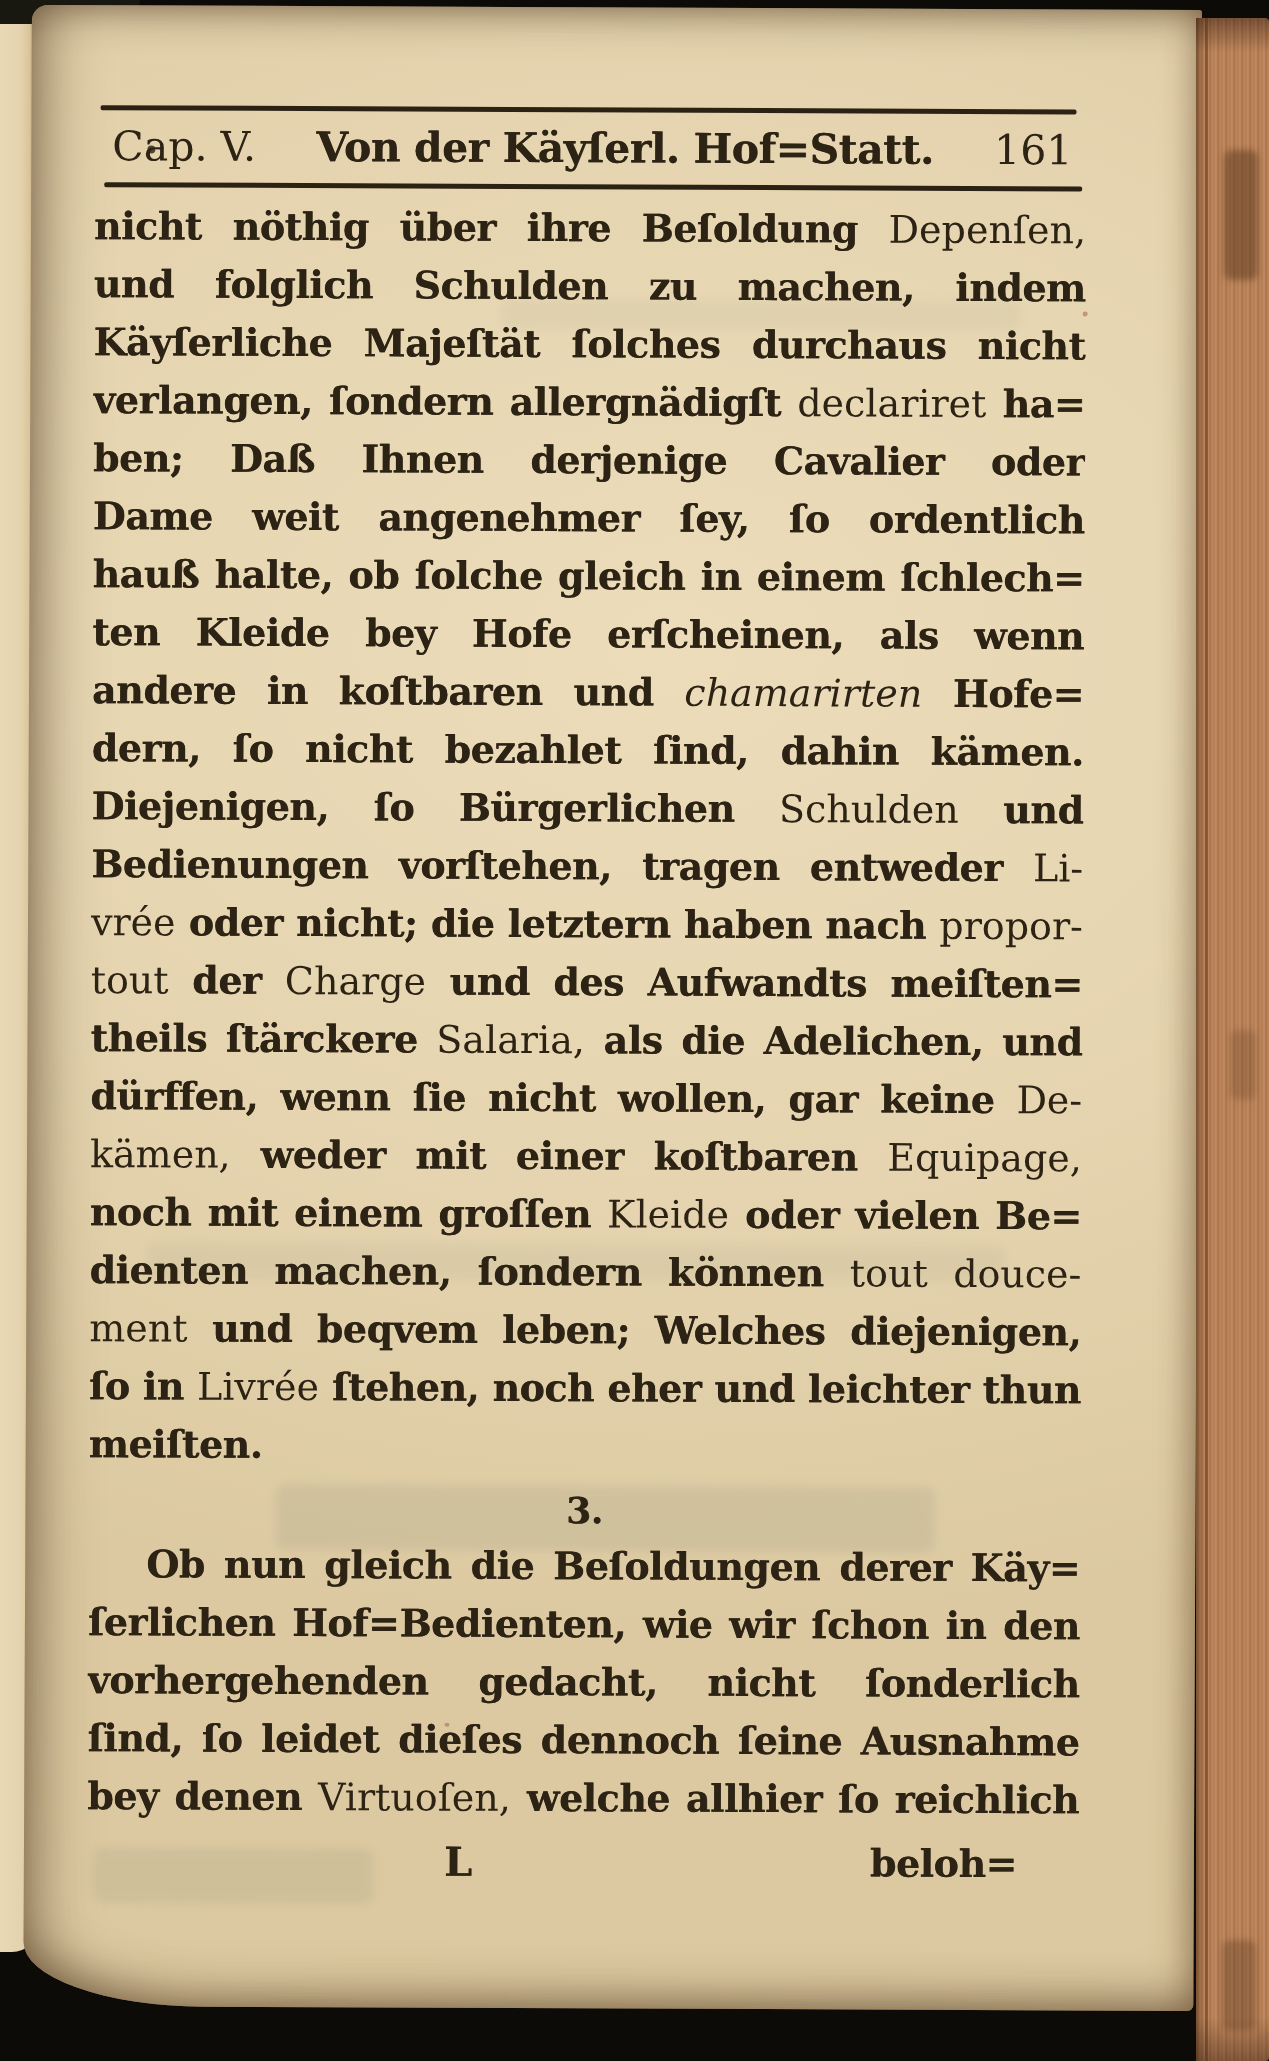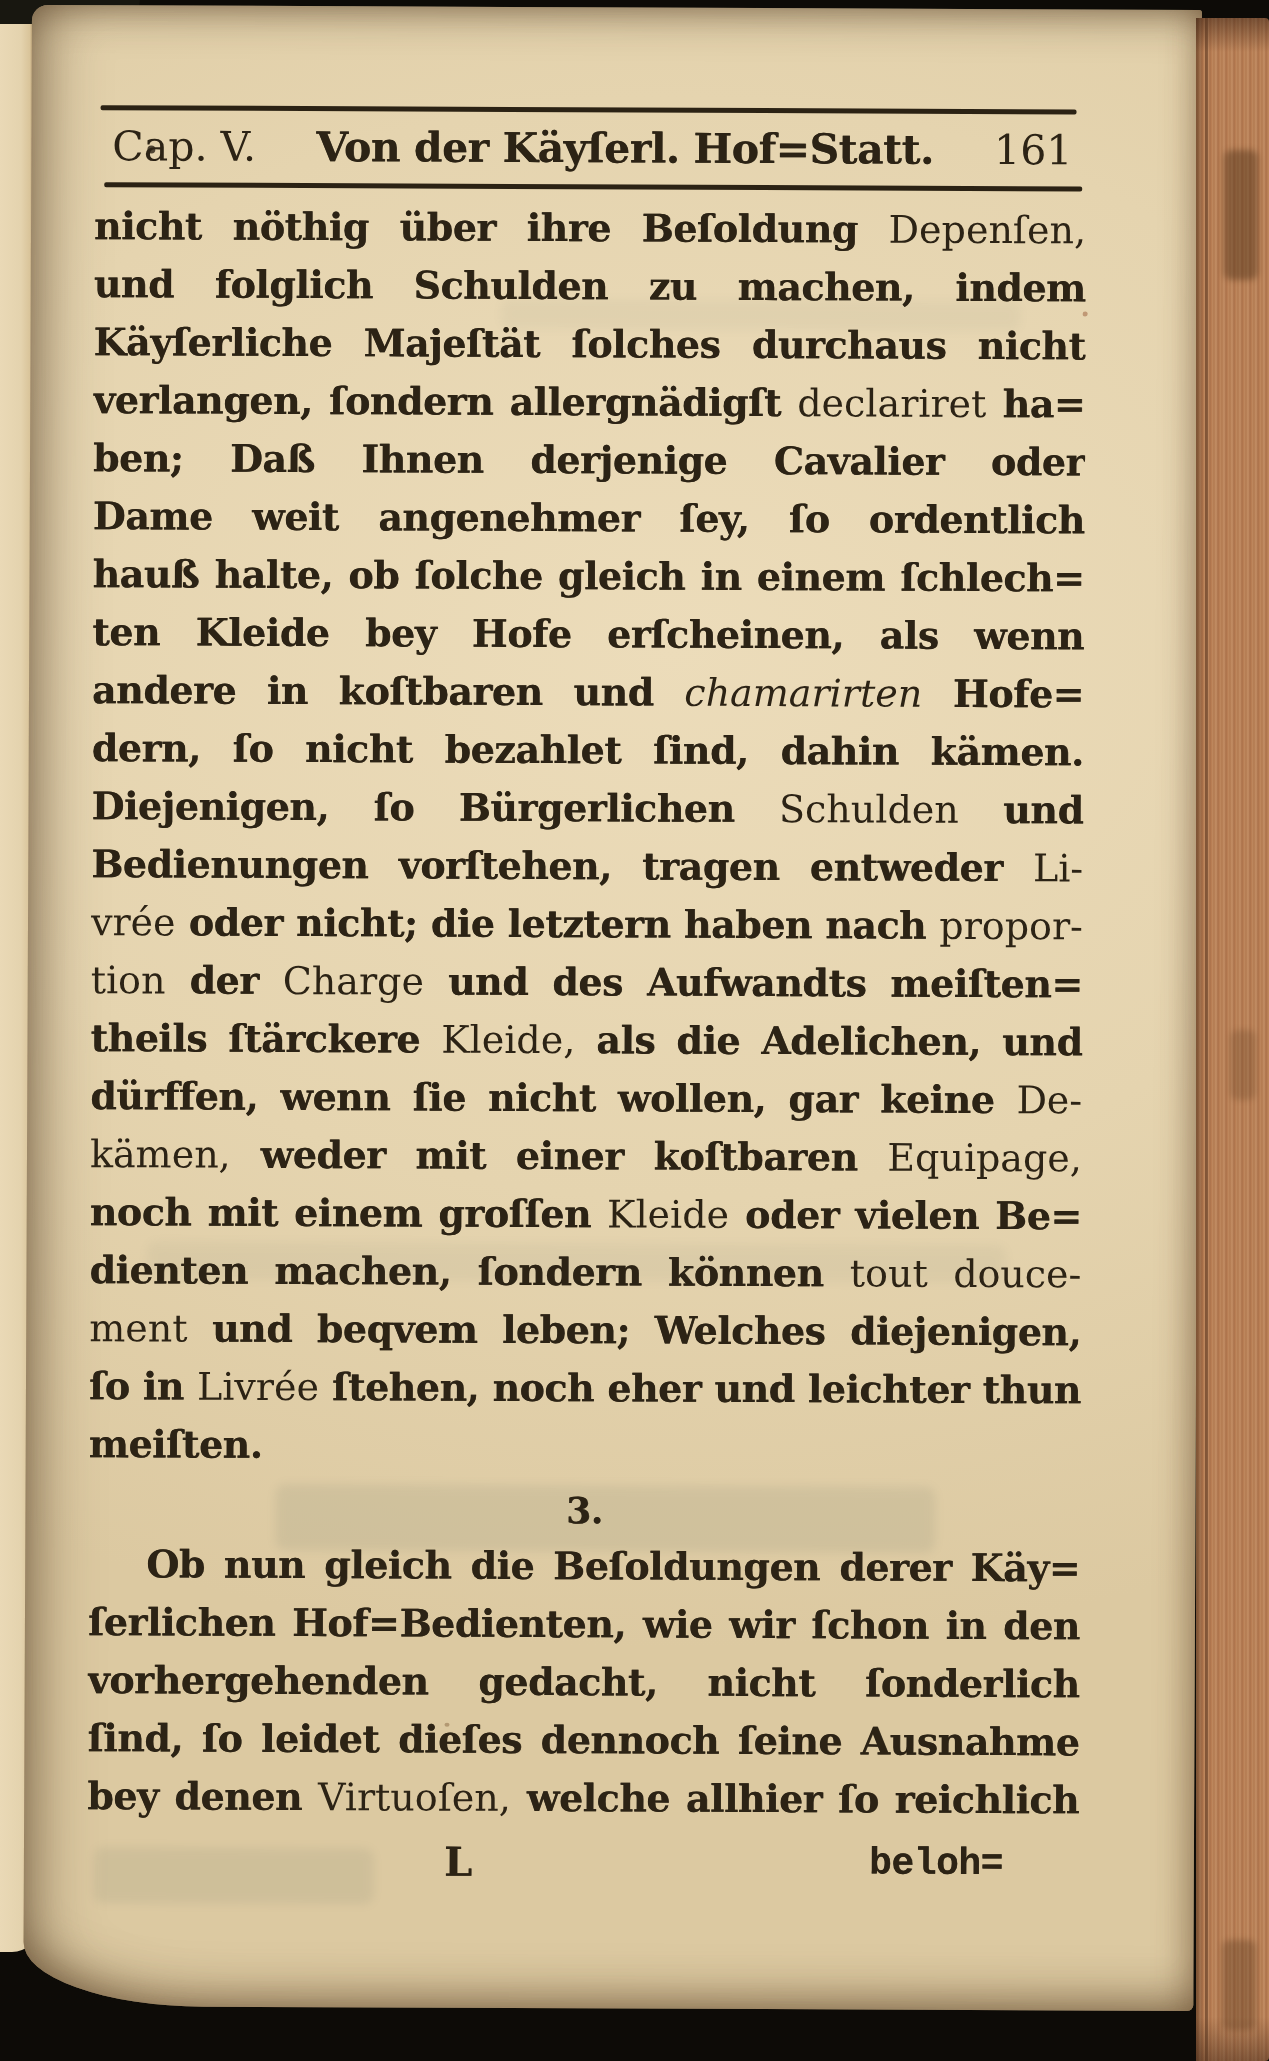--- a/index.html
+++ b/index.html
@@ -79,21 +79,21 @@
   }
   .line.no-just{text-align:left;text-align-last:left;}
   .line.indent{text-indent:58px;}
   .fk{font-weight:700;letter-spacing:-0.5px;text-shadow:.3px 0 0 rgba(44,35,21,.8);}
   .aq{font-weight:400;letter-spacing:0;}
   .aq.it{font-style:italic;}
   .section-number{height:46px;margin-top:12px;font-size:36px;line-height:46px;text-align:center;}
   .p2{margin-top:4px;}
   .footer-row{position:relative;height:62px;margin-top:6px;font-size:40px;line-height:58px;}
   .signature{position:absolute;left:36%;}
-  .catchword{position:absolute;right:76px;font-size:38px;font-family:Liberation Mono, monospace;}
+  .catchword{position:absolute;right:62px;font-size:38px;}
 </style>
 </head>
 <body>
 
 <div class="facing-edge"></div>
 <div class="binding-corner"></div>
 
 <div class="page">
   <div class="ghost g1"></div>
   <div class="ghost g2"></div>
@@ -120,22 +120,22 @@
         <div class="line"><span class="fk">verlangen, ſondern allergnädigſt </span><span class="aq">declariret</span><span class="fk"> ha=</span></div>
         <div class="line"><span class="fk">ben; Daß Ihnen derjenige Cavalier oder</span></div>
         <div class="line"><span class="fk">Dame weit angenehmer ſey, ſo ordentlich</span></div>
         <div class="line"><span class="fk">hauß halte, ob ſolche gleich in einem ſchlech=</span></div>
         <div class="line"><span class="fk">ten Kleide bey Hofe erſcheinen, als wenn</span></div>
         <div class="line"><span class="fk">andere in koſtbaren und </span><span class="aq it">chamarirten</span><span class="fk"> Hofe=</span></div>
         <div class="line"><span class="fk">dern, ſo nicht bezahlet ſind, dahin kämen.</span></div>
         <div class="line"><span class="fk">Diejenigen, ſo Bürgerlichen </span><span class="aq">Schulden</span><span class="fk"> und</span></div>
         <div class="line"><span class="fk">Bedienungen vorſtehen, tragen entweder </span><span class="aq">Li-</span></div>
         <div class="line"><span class="aq">vrée</span><span class="fk"> oder nicht; die letztern haben nach </span><span class="aq">propor-</span></div>
-        <div class="line"><span class="aq">tion</span><span class="fk"> der </span><span class="aq">Charge</span><span class="fk"> und des Aufwandts meiſten=</span></div>
-        <div class="line"><span class="fk">theils ſtärckere </span><span class="aq">Kleide,</span><span class="fk"> als die Adelichen, und</span></div>
+        <div class="line"><span class="aq">tout</span><span class="fk"> der </span><span class="aq">Charge</span><span class="fk"> und des Aufwandts meiſten=</span></div>
+        <div class="line"><span class="fk">theils ſtärckere </span><span class="aq">Salaria,</span><span class="fk"> als die Adelichen, und</span></div>
         <div class="line"><span class="fk">dürffen, wenn ſie nicht wollen, gar keine </span><span class="aq">De-</span></div>
         <div class="line"><span class="aq">kämen,</span><span class="fk"> weder mit einer koſtbaren </span><span class="aq">Equipage,</span></div>
         <div class="line"><span class="fk">noch mit einem groſſen </span><span class="aq">Kleide</span><span class="fk"> oder vielen Be=</span></div>
         <div class="line"><span class="fk">dienten machen, ſondern können </span><span class="aq">tout douce-</span></div>
         <div class="line"><span class="aq">ment</span><span class="fk"> und beqvem leben; Welches diejenigen,</span></div>
         <div class="line"><span class="fk">ſo in </span><span class="aq">Livrée</span><span class="fk"> ſtehen, noch eher und leichter thun</span></div>
         <div class="line no-just"><span class="fk">meiſten.</span></div>
       </div>
 
     <div class="section-number fk">3.</div>

